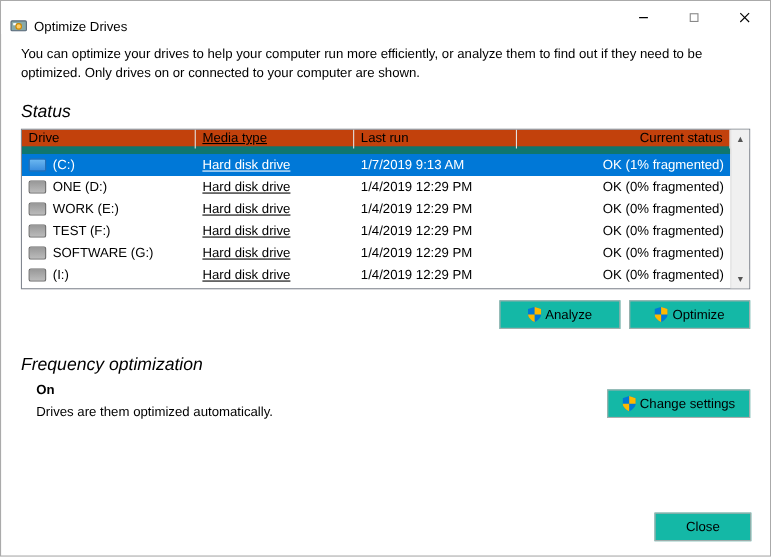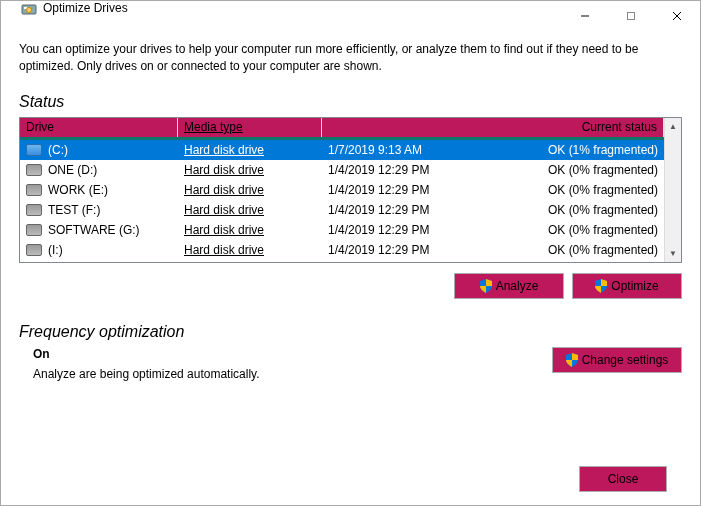--- a/index.html
+++ b/index.html
@@ -9,22 +9,22 @@
   color: #000;
   background: #fff;
   width: 701px;
   height: 506px;
   overflow: hidden;
   border: 1px solid #aaa;
 }
 .titlebar {
   height: 30px;
   display: flex;
-  align-items: flex-start;
-  padding-left: 20px;
+  align-items: flex-end;
+  padding-left: 8px;
   background: #fff;
 }
 .titlebar .app-icon {
   width: 16px; height: 16px;
   margin-right: 6px;
   display: flex; align-items: center; justify-content: center;
 }
 .titlebar .title { flex: 1; font-size: 12px; }
 .win-controls { display: flex; height: 100%; }
 .win-btn {
@@ -56,22 +56,22 @@
   flex: 1;
   overflow: hidden;
 }
 .dt-header, .dt-row {
   display: flex;
   align-items: center;
   height: 20px;
   font-size: 12px;
 }
 .dt-header {
-  background: #be185d;
-  border-bottom: 3px solid #0f766e;
+  background: #c2410c;
+  border-bottom: 7px solid #0f766e;
   height: 22px;
 }
 .dt-header .col {
   border-right: 1px solid #e1e1e1;
   padding: 3px 6px;
   font-weight: normal;
 }
 .dt-row .col {
   padding: 2px 6px;
   overflow: hidden;
@@ -112,46 +112,46 @@
 .sb-track { flex: 1; }
 .btn-row {
   display: flex;
   justify-content: flex-end;
   gap: 8px;
   margin-bottom: 24px;
 }
 .sched-row {
   display: flex;
   justify-content: space-between;
-  align-items: flex-start;
+  align-items: center;
 }
 .sched-text { padding-left: 14px; }
 .sched-text .on { font-weight: bold; font-size: 12px; margin-bottom: 6px; }
 .sched-text p { font-size: 12px; margin-bottom: 6px; }
 .win-button {
   min-width: 110px;
   height: 26px;
-  background: #be185d;
+  background: #14b8a6;
   border: 1px solid #adadad;
   font-size: 12px;
   font-family: inherit;
   display: inline-flex;
   align-items: center;
   justify-content: center;
   gap: 4px;
   padding: 0 12px;
 }
 .shield {
   display: inline-block;
   width: 12px; height: 14px;
 }
 .footer {
   position: absolute;
   bottom: 14px;
-  right: 34px;
+  right: 18px;
 }
 </style>
 </head>
 <body>
 
 <div class="titlebar">
   <span class="app-icon">
     <svg width="16" height="16" viewBox="0 0 16 16">
         <rect x="1" y="4" width="14" height="9" rx="1" fill="#8aa" stroke="#567"></rect>
         <rect x="3" y="6" width="3" height="2" fill="#fff"></rect>
@@ -182,20 +182,21 @@
 <div class="content">
   <p class="desc">You can optimize your drives to help your computer run more efficiently, or analyze them to find out if they need to be optimized. Only drives on or connected to your computer are shown.</p>
 
   <div class="section-label">Status</div>
 
   <div class="drive-table-wrap">
     <div class="drive-table">
       <div class="dt-header">
         <div class="col col-drive">Drive</div>
         <div class="col col-media">Media type</div>
+        <div class="col col-last">Last run</div>
         <div class="col col-status">Current status</div>
       </div>
       <div id="drive-rows">
           <div class="dt-row selected">
             <div class="col col-drive">
               <span class="drive-icon sys"></span>
               <span>(C:)</span>
             </div>
             <div class="col col-media">Hard disk drive</div>
             <div class="col col-last">1/7/2019 9:13 AM</div>
@@ -278,21 +279,21 @@
           </svg></span>
       <span>Optimize</span>
     </button>
   </div>
 
   <div class="section-label">Frequency optimization</div>
 
   <div class="sched-row">
     <div class="sched-text">
       <p class="on">On</p>
-      <p>Analyze are being optimized automatically.</p>
+      <p>Drives are them optimized automatically.</p>
     </div>
     <button class="win-button" style="min-width:130px">
       <span class="shield"><svg width="12" height="14" viewBox="0 0 12 14">
             <path d="M6 0 L12 2 V7 C12 11 6 14 6 14 C6 14 0 11 0 7 V2 Z" fill="#0078d7"></path>
             <path d="M6 0 L12 2 V7 L6 7 Z" fill="#ffb900"></path>
             <path d="M6 7 L6 14 C6 14 0 11 0 7 Z" fill="#ffb900"></path>
           </svg></span>
       <span>Change settings</span>
     </button>
   </div>

